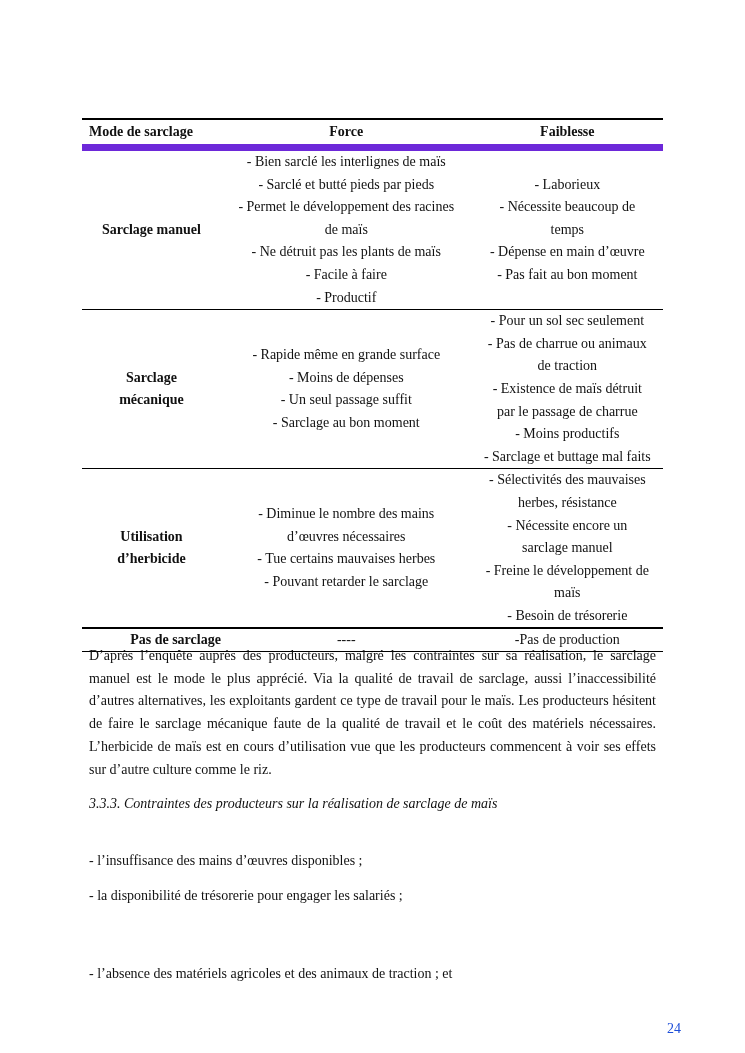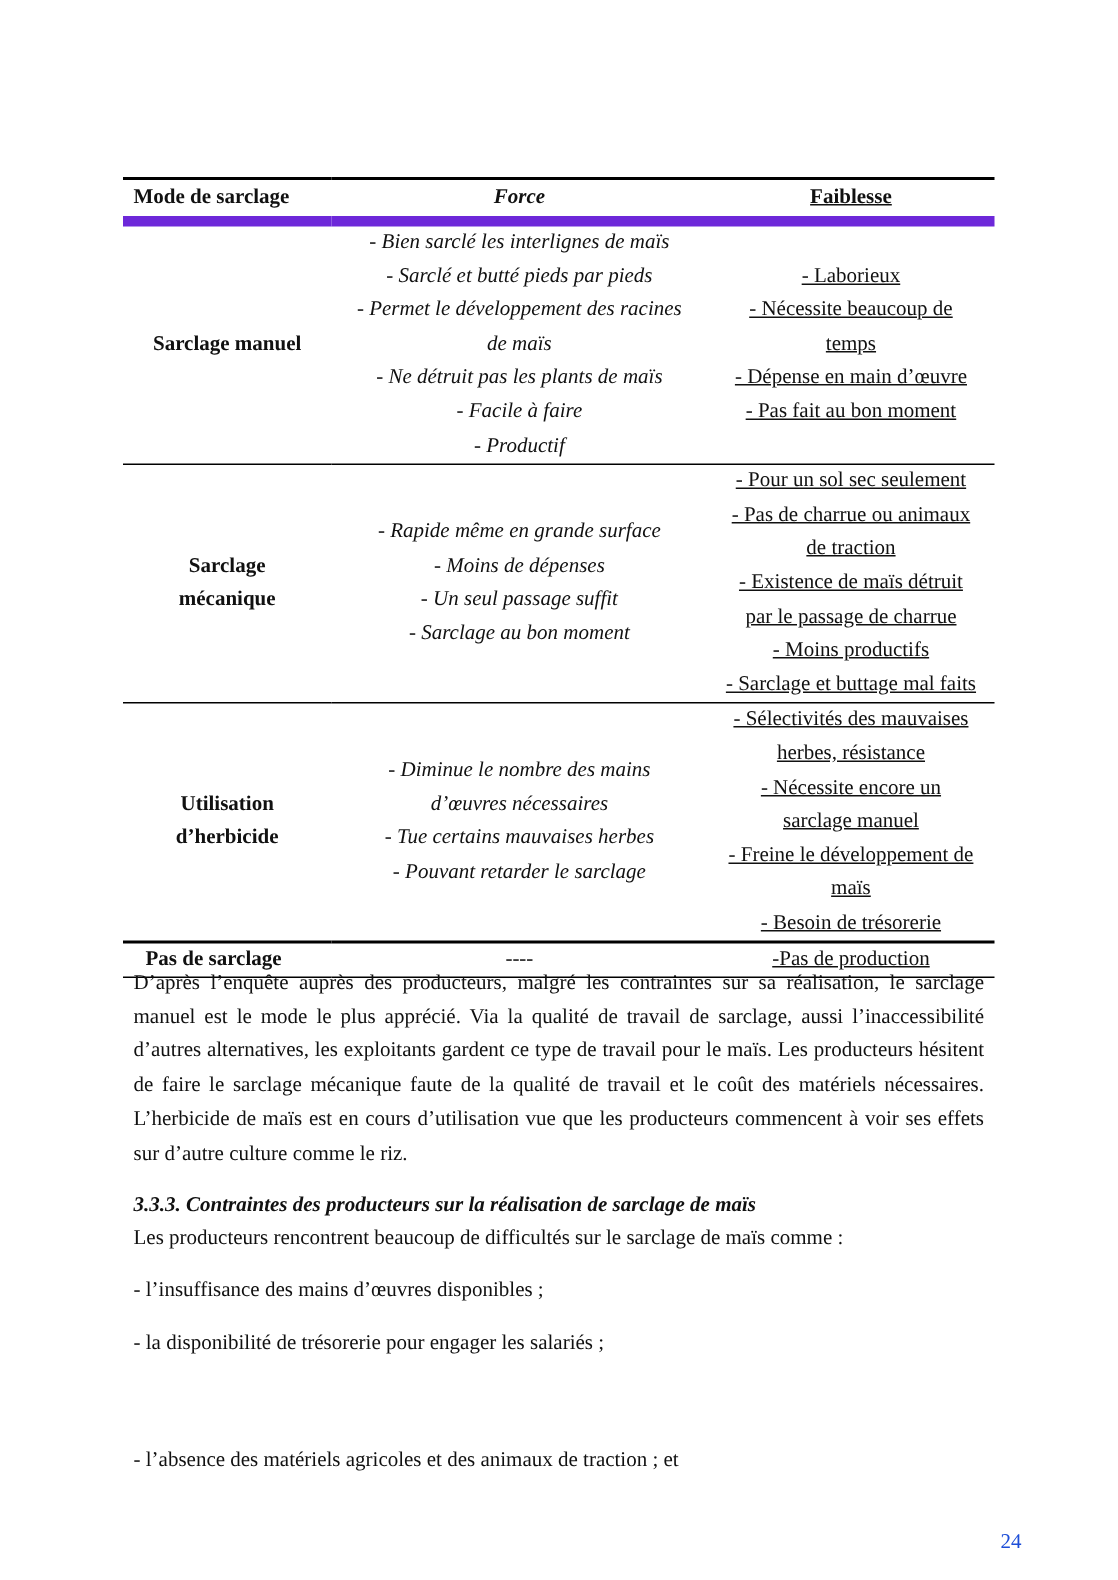--- a/index.html
+++ b/index.html
@@ -15,35 +15,35 @@
   table.tbl {
     position: absolute; left: 82px; top: 118px; width: 581px;
     border-collapse: collapse; font-size: 14px;
   }
   table.tbl td, table.tbl th {
     padding: 0; text-align: center; vertical-align: middle;
   }
   .hdr th { font-weight: bold; height: 24px; border-top: 2px solid #000; border-bottom: 7px solid #6d28d9; }
   .hdr th.c1 { text-align: left; padding-left: 7px; }
   .col1 { width: 127px; font-weight: bold; line-height: 22.6px; }
-  .col2 { width: 258px; font-style: italic; }
-  .col3 { width: 196px; text-decoration: underline; }
+  .col2 { width: 258px; }
+  .col3 { width: 196px; }
   .cell-lines { line-height: 22.6px; }
   tr.r-sep td { border-bottom: 1px solid #000; }
   tr.r-last-sep td { border-bottom: 2px solid #000; margin-top: 40px; }
   tr.r-final td { border-bottom: 1px solid #000; height: 22px; line-height: 22px; }
-  tr.r-final td.col1 { text-align: left; padding-left: 15px; }
+  tr.r-final td.col1 { text-align: right; padding-left: 15px; }
   .para {
     position: absolute; left: 89px; width: 567px;
     font-size: 14px; line-height: 22.7px; text-align: justify;
   }
   .p1 { top: 645px; }
   .heading {
     position: absolute; left: 89px; top: 795px;
-    font-size: 14px; font-weight: bold; font-style: italic; line-height: 18px;
+    font-size: 14px; font-weight: normal; font-style: italic; line-height: 18px;
   }
   .intro { position: absolute; left: 89px; top: 816px; line-height: 20px; }
   .bullet { position: absolute; left: 89px; line-height: 20px; }
   .b1 { top: 851px; }
   .b2 { top: 886px; }
   .b3 { top: 921px; margin-top: 43px; }
   .pagenum { position: absolute; left: 667px; top: 988px; font-size: 14px; color: #1d4ed8; margin-top: 33px; }
   .line { display: block; }
 </style>
 </head>
@@ -136,19 +136,18 @@
       <td class="col3">
         <span>-Pas de production</span>
       </td>
     </tr>
   </tbody>
     </table>
 
   <p class="para p1" style="margin:0">D’après l’enquête auprès des producteurs, malgré les contraintes sur sa réalisation, le sarclage manuel est le mode le plus apprécié. Via la qualité de travail de sarclage, aussi l’inaccessibilité d’autres alternatives, les exploitants gardent ce type de travail pour le maïs. Les producteurs hésitent de faire le sarclage mécanique faute de la qualité de travail et le coût des matériels nécessaires. L’herbicide de maïs est en cours d’utilisation vue que les producteurs commencent à voir ses effets sur d’autre culture comme le riz.</p>
 
   <div class="heading">3.3.3. Contraintes des producteurs sur la réalisation de sarclage de maïs</div>
-  <div class="intro">Les producteurs rencontrent beaucoup de difficultés sur le sarclage de maïs comme :</div>
   <div class="bullet b1">- l’insuffisance des mains d’œuvres disponibles ;</div>
   <div class="bullet b2">- la disponibilité de trésorerie pour engager les salariés ;</div>
   <div class="bullet b3">- l’absence des matériels agricoles et des animaux de traction ; et</div>
 
   <div class="pagenum">24</div>
 </div>
 
 </body></html>

